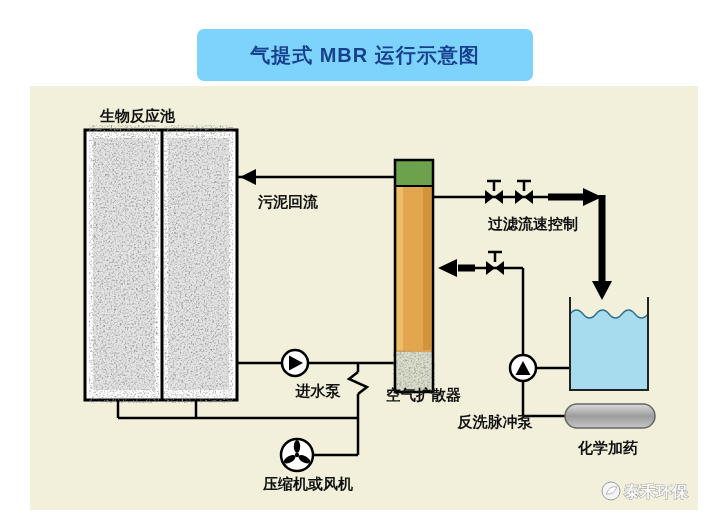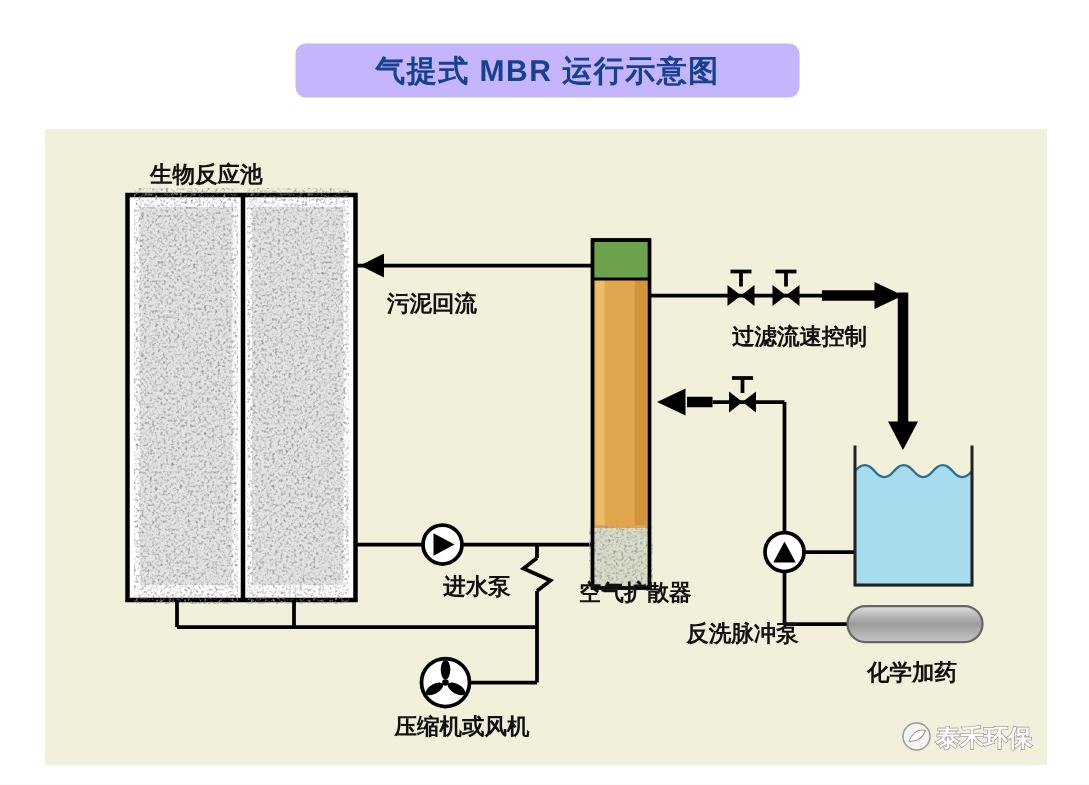--- a/index.html
+++ b/index.html
@@ -1,20 +1,20 @@
 <!DOCTYPE html>
 <html><head>
 <meta charset="utf-8">
 <style>
   html,body{margin:0;padding:0;background:#ffffff;}
   body{font-family:"Liberation Sans","DejaVu Sans",sans-serif;}
   .page{position:relative;width:726px;height:523px;background:#ffffff;overflow:hidden;}
   .title-banner{
-    position:absolute;left:197px;top:29px;width:336px;height:36px;
-    background:#c4b5fd;border-radius:7px;
+    position:absolute;left:197px;top:29px;width:336px;height:52px;
+    background:#7dd3fc;border-radius:7px;
     display:flex;align-items:center;justify-content:center;
   }
   .title-banner span{
     color:#17418f;font-size:20px;font-weight:700;letter-spacing:1px;
   }
   svg{position:absolute;left:0;top:0;}
   svg text{font-family:"Liberation Sans","DejaVu Sans",sans-serif;font-size:15px;font-weight:700;fill:#111;}
   text.watermark{font-size:16px;fill:#fafafa;stroke:#8f8f8f;stroke-width:0.8px;paint-order:stroke;}
 </style>
 </head>

